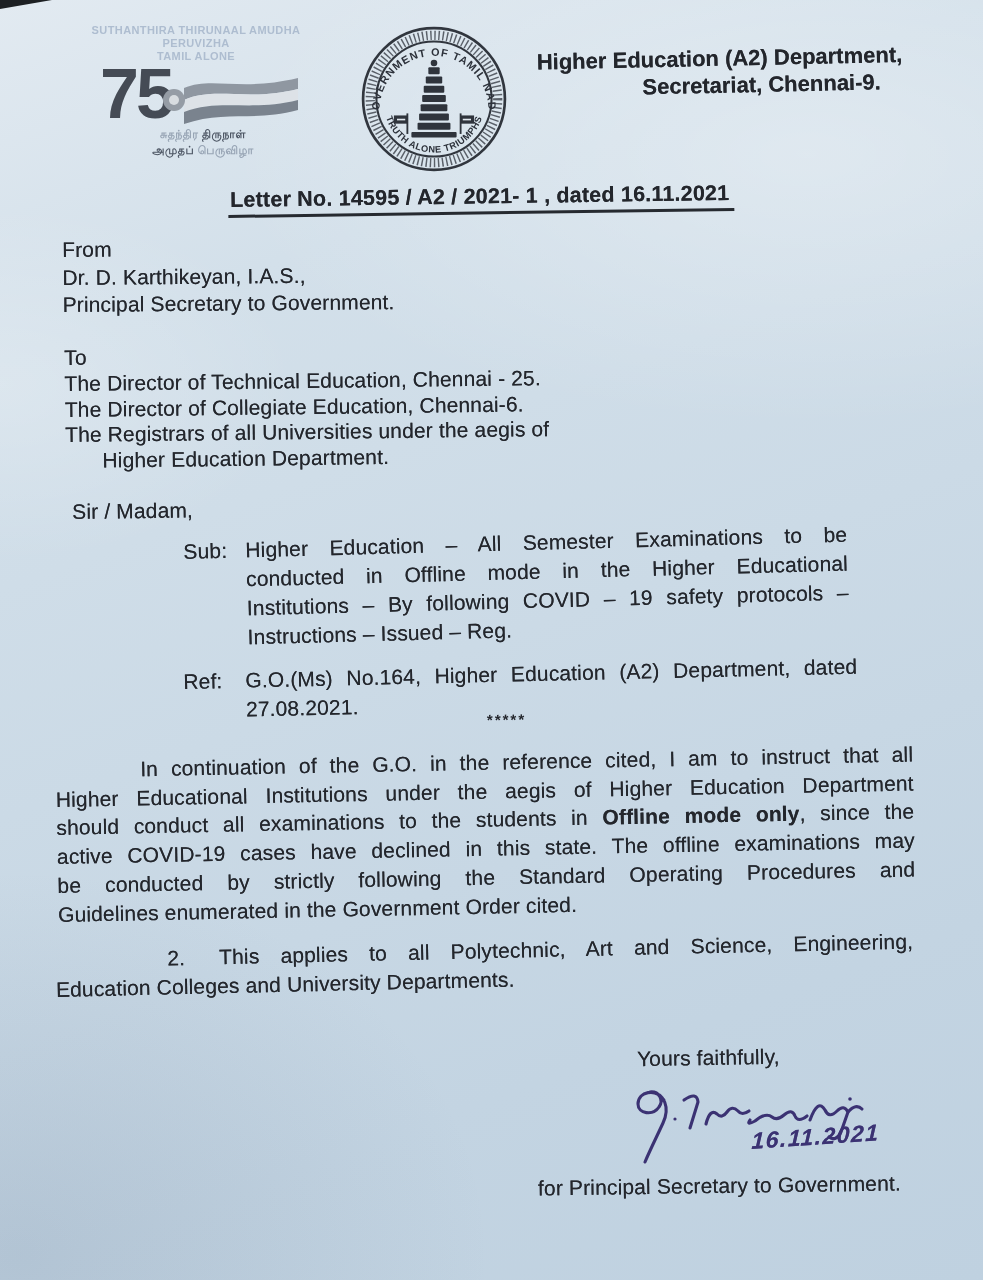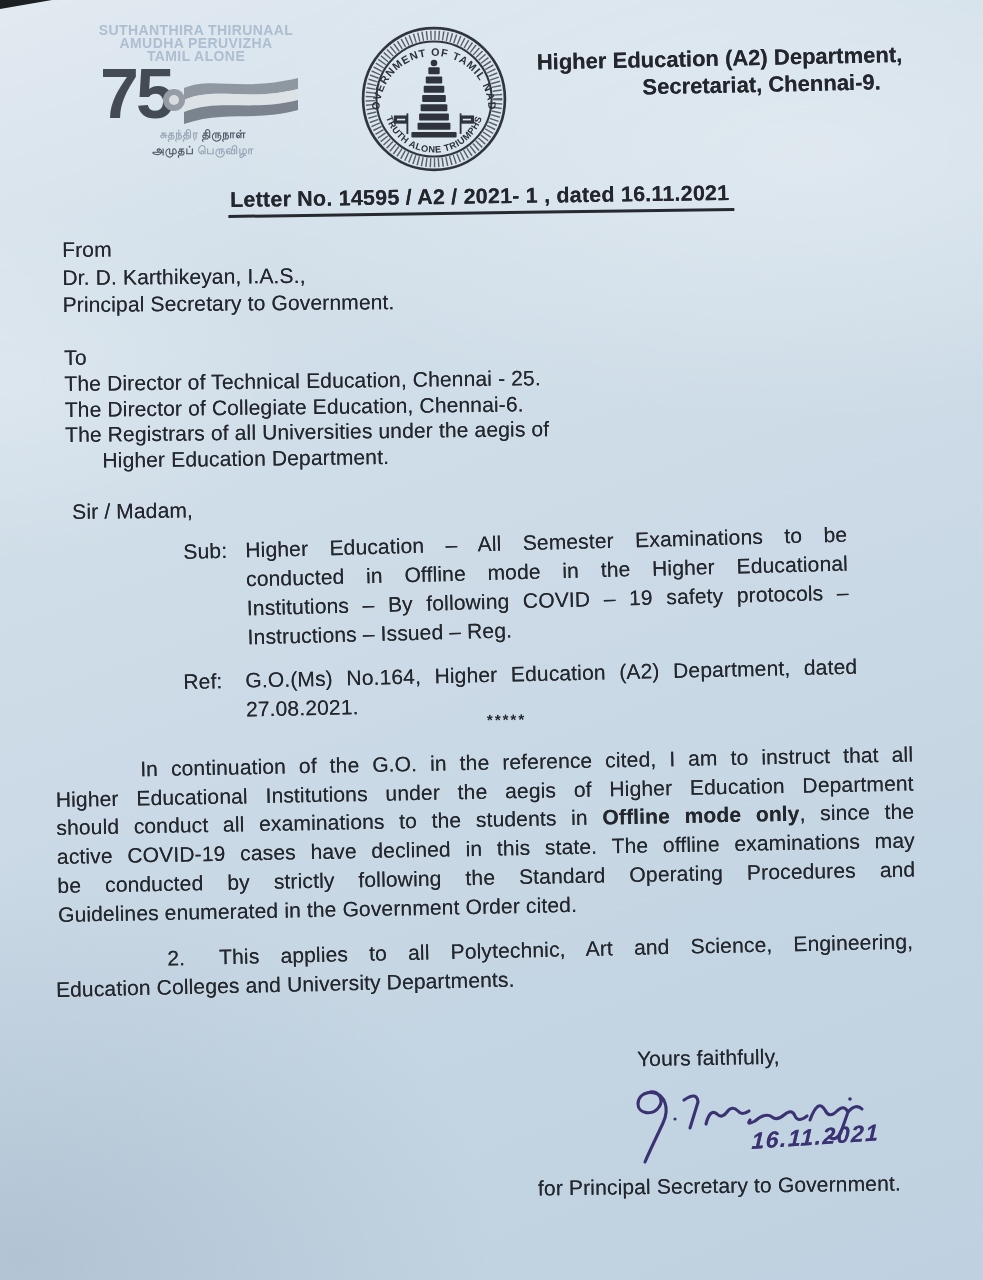--- a/index.html
+++ b/index.html
@@ -14,21 +14,21 @@
       radial-gradient(760px 620px at 2% 98%, rgba(88,110,138,.16), transparent 62%),
       radial-gradient(500px 300px at 0% 30%, rgba(255,255,255,.22), transparent 60%);
   }
   .corner{position:absolute;left:0;top:0;width:52px;height:9px;background:#1d2023;
     clip-path:polygon(0 0,52px 0,0 9px);}
   .abs{position:absolute;}
   .txt{font-size:21px;line-height:27.5px;letter-spacing:.15px;
     text-shadow:0 0 .5px rgba(30,33,40,.75);}
   .bold{font-weight:700;}
   
-  .watermark{left:84px;top:24px;width:224px;text-align:center;font-size:14px;font-weight:700;
+  .watermark{left:84px;top:24px;width:224px;text-align:center;font-size:11px;font-weight:700;
     color:#aebdd0;letter-spacing:.4px;line-height:13px;}
   
   .logo75{left:100px;top:54px;width:205px;height:125px;}
   .tamil-caption{position:absolute;left:8px;top:72px;width:190px;text-align:center;
     font-size:11px;line-height:16px;filter:blur(.6px);letter-spacing:.5px;}
   .w-dark{color:#4d5664;font-weight:700;}
   .w-light{color:#98a5b5;font-weight:700;}
   
   .emblem{left:360px;top:24px;width:148px;height:150px;}
   

